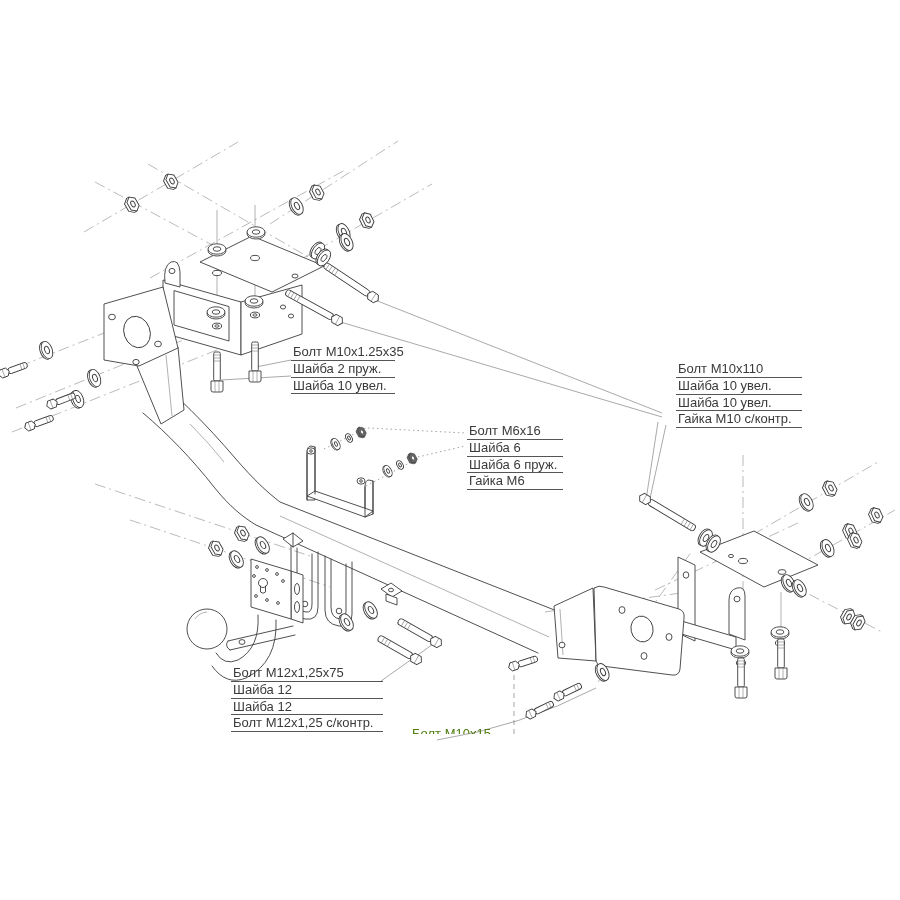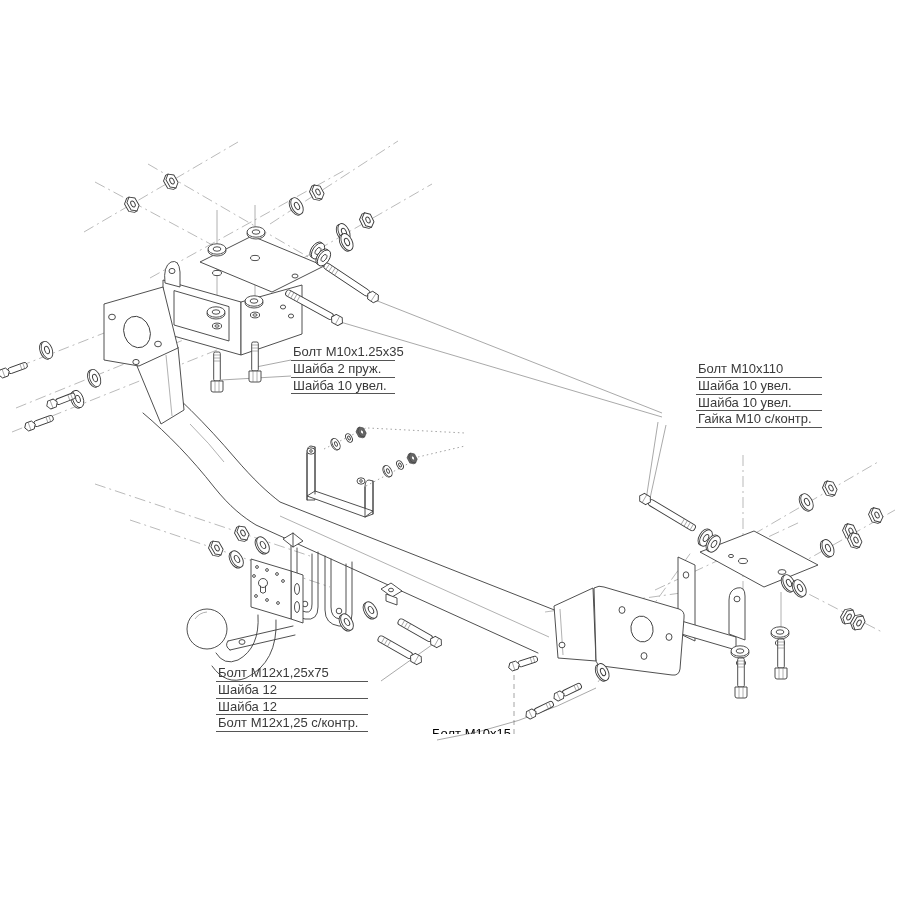--- a/index.html
+++ b/index.html
@@ -13,23 +13,23 @@
   .tl{stroke:#6f6f6f;stroke-width:.6;fill:none}
   .cl{stroke:#9c9c9c;stroke-width:.7;fill:none;stroke-dasharray:11 4 2 4}
   .dt{stroke:#7a7a7a;stroke-width:.7;fill:none;stroke-dasharray:1.5 3}
   .dash{stroke:#8d8d8d;stroke-width:.8;fill:none;stroke-dasharray:5 4}
   .thin{stroke:#6f6f6f;stroke-width:.55;fill:none}
   
   .callout{position:absolute;color:#3a3a3a;font-size:13px;line-height:15.8px}
   .callout .cline{border-bottom:1px solid #555;padding:0 4px 0 2px;white-space:nowrap}
   .co-left {left:291px;top:344px;width:104px}
   .co-m6   {left:467px;top:423px;width:96px}
-  .co-right{left:696px;top:361px;width:126px}
-  .co-m12  {left:216px;top:665px;width:152px}
-  .co-faint{left:432px;top:726px;width:110px;height:8px;overflow:hidden;color:#000000}
+  .co-right{left:676px;top:361px;width:126px}
+  .co-m12  {left:231px;top:665px;width:152px}
+  .co-faint{left:412px;top:726px;width:110px;height:8px;overflow:hidden;color:#4d7c0f}
   .co-faint .cline{border-bottom:0;padding:0}
 </style>
 </head>
 <body>
 
 <div class="stage">
 
 <svg width="900" height="900" viewBox="0 0 900 900">
   <defs>
     <g id="washer" class="fw">
@@ -289,20 +289,26 @@
         <use href="#bolt-vertical" transform="translate(781,677) rotate(0)"></use>
       </g>
 </svg>
 
 <div class="callout co-left">
   <div class="cline">Болт М10х1.25х35</div>
   <div class="cline">Шайба 2 пруж.</div>
   <div class="cline">Шайба 10 увел.</div>
 </div>
 
+<div class="callout co-m6">
+  <div class="cline">Болт М6х16</div>
+  <div class="cline">Шайба 6</div>
+  <div class="cline">Шайба 6 пруж.</div>
+  <div class="cline">Гайка М6</div>
+</div>
 
 <div class="callout co-right">
   <div class="cline">Болт М10х110</div>
   <div class="cline">Шайба 10 увел.</div>
   <div class="cline">Шайба 10 увел.</div>
   <div class="cline">Гайка М10 с/контр.</div>
 </div>
 
 <div class="callout co-m12">
   <div class="cline">Болт М12х1,25х75</div>

